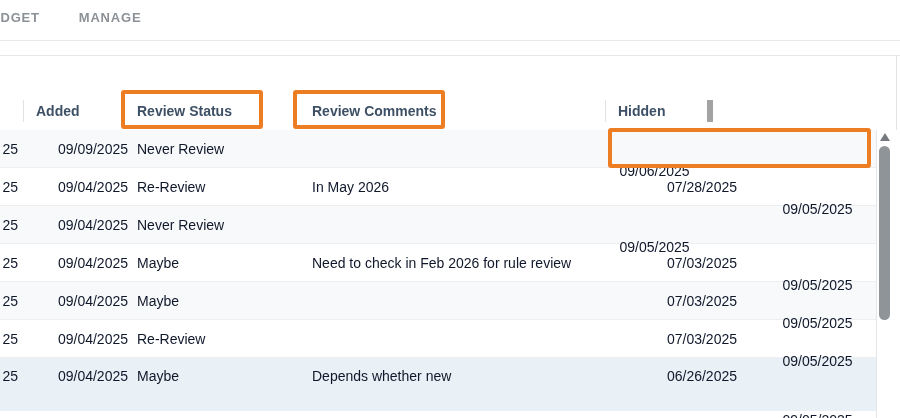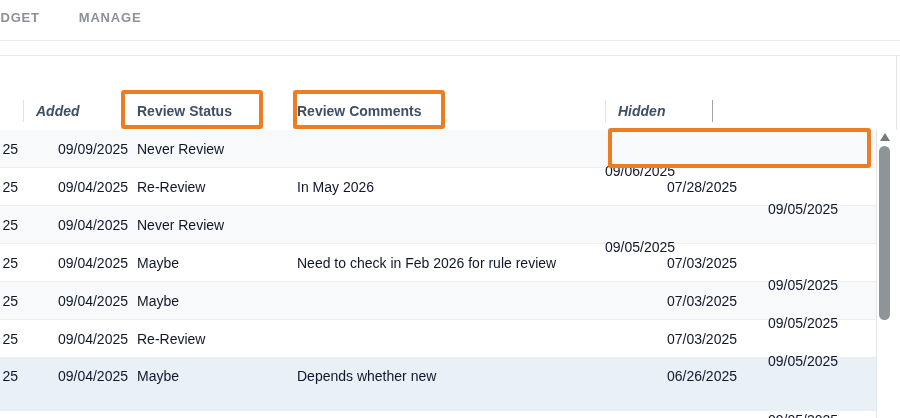--- a/index.html
+++ b/index.html
@@ -22,38 +22,38 @@
     width:1px; background:#e2e5e8; }
 
   
   .thead { position:absolute; left:0; top:92px; width:876px; height:38px;
     display:flex; align-items:center; background:#fff; }
   .th { font-size:14px; font-weight:700; color:#3d5065; display:flex;
     align-items:center; height:22px; cursor:pointer; }
   .c-stub   { width:23px; }
   .c-added  { width:105px; padding-left:12px; }
   .c-status { width:165px; padding-left:9px; }
-  .c-comments { width:312px; padding-left:4px; }
+  .c-comments { width:312px; padding-left:19px; }
   .c-version { width:163px; padding-left:10px; }
   .c-hidden { width:108px; padding-left:12px; }
-  .th.c-added, .th.c-version, .th.c-hidden { border-left:1px solid #dfe3e6;font-style:italic; }
-  .th.c-hidden { border-right:1px solid #a3a3a3; }
+  .th.c-added, .th.c-version, .th.c-hidden { border-left:1px solid #dfe3e6; }
+  .th.c-hidden { border-right:6px solid #a3a3a3; }
   .sort-arrow { font-size:14px; color:#3d5065; margin-left:6px; font-weight:400; }
 
   .tbody { position:absolute; left:0; top:130px; width:876px; }
   .tr { display:flex; align-items:center; height:38px; background:#fff;
     border-bottom:1px solid #eceef0; cursor:pointer; }
   .tr.striped { background:#f8f9fa; }
   .tr.selected { background:#e9f0f6; height:53px; align-items:flex-start;
     padding-top:10px; border-bottom:none; }
   .td { font-size:14px; color:#0f172a; white-space:nowrap; overflow:hidden; }
   .td.c-stub { text-align:right; padding-right:5px; }
   .td.c-added { padding-left:13px;text-align:right; }
   .td.c-version { text-align:right; padding-left:0; padding-right:31px; }
-  .td.c-hidden { text-align:left; padding-left:0; padding-right:9px;margin-top:44px; }
+  .td.c-hidden { text-align:center; padding-left:0; padding-right:9px;margin-top:44px; }
 
   
   .scroll-gutter { position:absolute; left:876px; top:130px; width:21px; height:288px;
     background:#fff; border-left:1px solid #e4e7ea; }
   .scroll-up { position:absolute; left:880px; top:133px; width:0; height:0;
     border-left:5px solid transparent; border-right:5px solid transparent;
     border-bottom:8px solid #75797e; cursor:pointer; }
   .scroll-thumb { position:absolute; left:879px; top:146px; width:11px; height:174px;
     background:#8f9499; border-radius:6px; cursor:pointer; }
 

